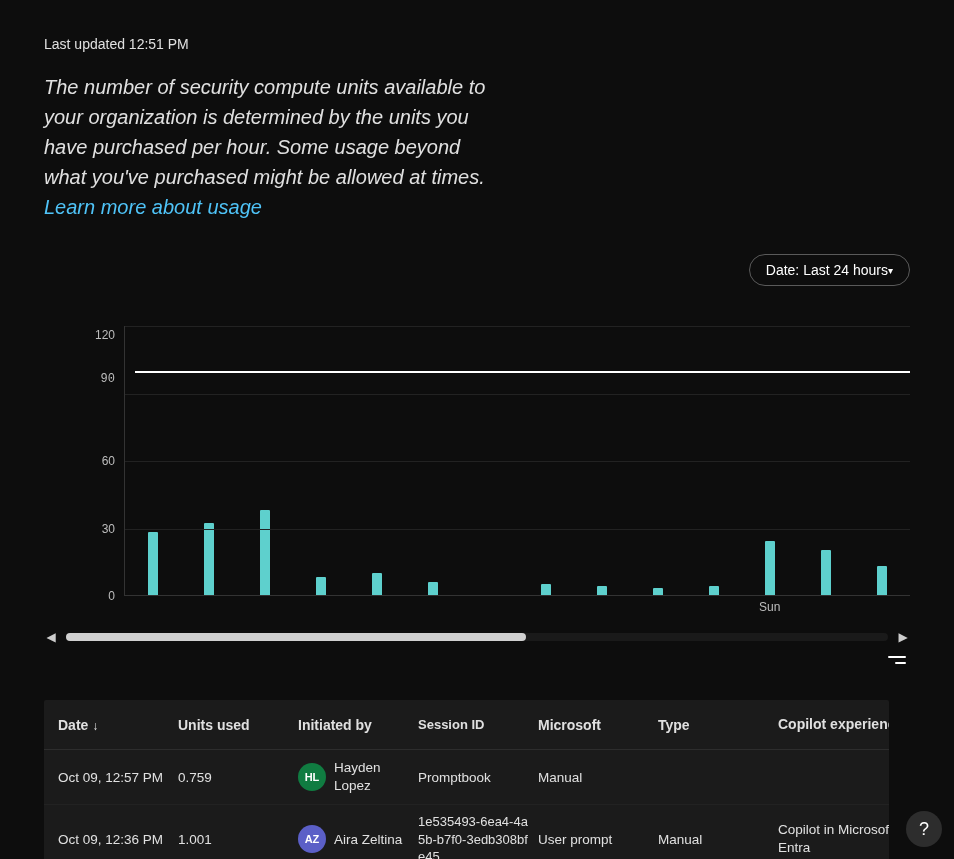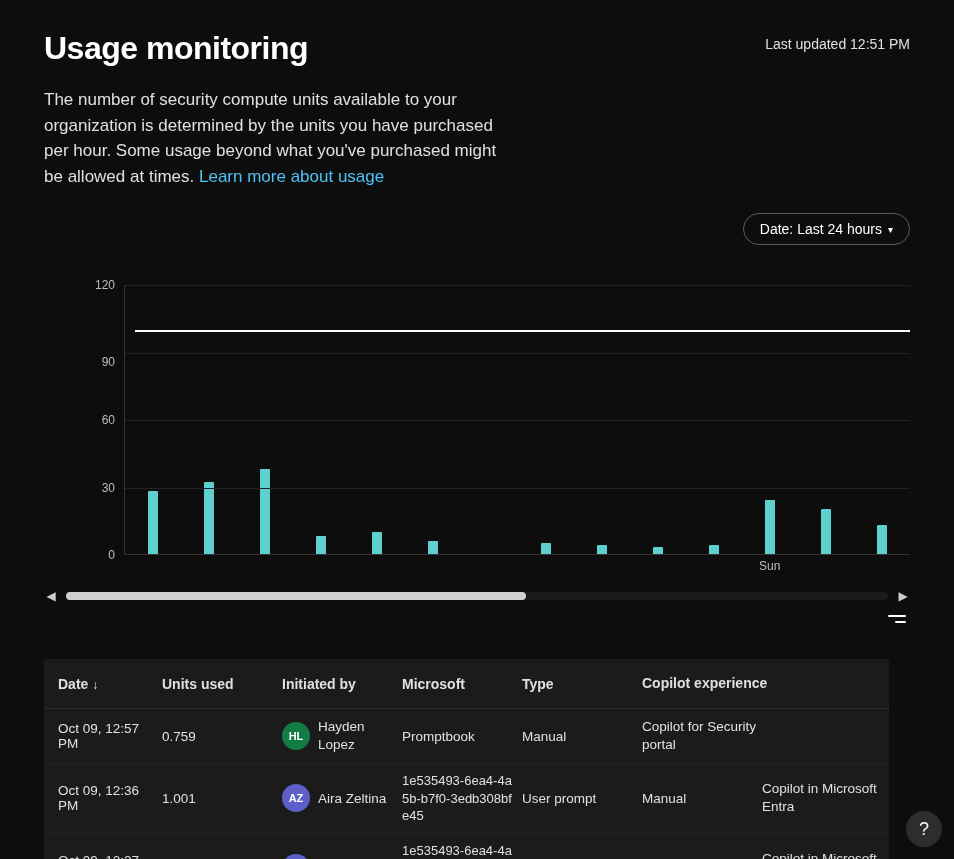--- a/index.html
+++ b/index.html
@@ -10,28 +10,28 @@
     font-family: "Segoe UI", -apple-system, sans-serif;
     font-size: 14px;
     overflow: hidden;
   }
   .page { padding: 30px 44px 0 44px; position: relative; height: 100%; }
 
   .header-row { display: flex; justify-content: space-between; align-items: flex-start; }
   .page-title { font-size: 32px; font-weight: 600; letter-spacing: -0.5px; }
   .last-updated { font-size: 14px; color: #e0e0e0; margin-top: 6px; }
 
-  .description { margin-top: 20px; max-width: 460px; color: #e0e0e0; line-height: 1.5; font-size: 17px; }
+  .description { margin-top: 20px; max-width: 460px; color: #e0e0e0; line-height: 1.5; font-size: 20px; font-style: italic; }
   .link { color: #4fc3f7; text-decoration: none; }
 
   .controls-row { display: flex; justify-content: flex-end; margin-top: 24px; }
   .date-pill {
     border: 1px solid #5a5a5a; border-radius: 18px;
     padding: 7px 16px; font-size: 14px; color: #ffffff;
-    background: transparent; display: inline-flex; align-items: center; gap: 6px;
+    background: transparent; display: inline-flex; align-items: center;  margin-top: 8px;
   }
 
   
   .chart-wrap { margin-top: 40px; position: relative; }
   .y-axis { position: absolute; left: 0; top: 0; width: 75px; }
   .y-tick { position: absolute; right: 4px; font-size: 12px; color: #bdbdbd; transform: translateY(-50%); }
   .plot {
     position: relative; margin-left: 80px; height: 270px;
     border-left: 1px solid #333; border-bottom: 1px solid #333;
   }
@@ -54,21 +54,21 @@
     content: ""; position: absolute; left: 0; right: 0; height: 2px; background: #fff; border-radius: 1px;
   }
   .settings-icon::before { top: 2px; }
   .settings-icon::after { top: 8px; width: 60%; left: 40%; }
 
   
   .table { margin-top: 34px; width: 845px; background: #1b1b1b; border-radius: 2px 2px 0 0; overflow: hidden; }
   .thead, .trow { display: flex; padding: 0 14px; }
   .thead { height: 50px; align-items: center; border-bottom: 1px solid #2d2d2d; color: #e0e0e0; font-weight: 600; }
   .trow { min-height: 55px; align-items: center; border-bottom: 1px solid #222; color: #e0e0e0; font-size: 13.5px; }
-  .col-date { width: 104px; flex-shrink: 0; }
+  .col-date { width: 120px; flex-shrink: 0; }
   .col-units { width: 120px; flex-shrink: 0; }
   .col-init { width: 120px; flex-shrink: 0; display: flex; align-items: center; gap: 8px; }
   .col-session { width: 120px; flex-shrink: 0; word-break: break-all; font-size: 13px; line-height: 1.35; padding: 8px 8px 8px 0; }
   .col-cat { width: 120px; flex-shrink: 0; }
   .col-type { width: 120px; flex-shrink: 0; }
   .col-exp { width: 130px; flex-shrink: 0; line-height: 1.35; }
   .avatar { width: 28px; height: 28px; border-radius: 50%; display: flex; align-items: center; justify-content: center; font-size: 11px; font-weight: 600; color: #fff; flex-shrink: 0; }
   .init-name { line-height: 1.3; }
   .sort-arrow { font-size: 12px; margin-left: 4px; }
 
@@ -78,43 +78,42 @@
     background: #2d2d2d; color: #fff; display: flex; align-items: center; justify-content: center;
     font-size: 18px; cursor: pointer;
   }
 </style>
 </head>
 <body>
 
 <div class="page">
 
   <div class="header-row">
-    <h1 class="page-title">Usage monitoring</h1>
     <div class="last-updated">Last updated 12:51 PM</div>
   </div>
 
   <p class="description">
     <span>The number of security compute units available to your organization is determined by the units you have purchased per hour. Some usage beyond what you've purchased might be allowed at times.</span>
     <a class="link" href="#">Learn more about usage</a>
   </p>
 
   <div class="controls-row">
     <div class="date-pill">
       <span>Date: Last 24 hours</span>
       <span style="font-size:10px;">▾</span>
     </div>
   </div>
 
   <div class="chart-wrap">
     <div class="y-axis" id="y-axis" style="height: 270px;">
         <div class="y-tick" style="top: 270px;">0</div>
         <div class="y-tick" style="top: 202.5px;">30</div>
         <div class="y-tick" style="top: 135px;">60</div>
-        <div class="y-tick" style="top: 77px;">90</div>
-        <div class="y-tick" style="top: 0px; margin-left: 44px;">120</div>
+        <div class="y-tick" style="top: 53px; font-family: Liberation Mono, monospace;">90</div>
+        <div class="y-tick" style="top: 9px; margin-left: 44px;">120</div>
       </div>
     <div class="plot" id="plot">
       <div class="bars" id="bars">
           <div class="bar-slot">
             <div class="bar" style="height: 63px;"></div>
           </div>
           <div class="bar-slot">
             <div class="bar" style="height: 72px;"></div>
           </div>
           <div class="bar-slot">
@@ -176,35 +175,35 @@
     </div>
   </div>
 
   <div class="table">
     <div class="thead">
       <div class="col-date">
         <span>Date</span><span class="sort-arrow">↓</span>
       </div>
       <div class="col-units">Units used</div>
       <div class="col-init">Initiated by</div>
+      <div class="col-session">Session ID</div>
       <div class="col-cat">Microsoft</div>
       <div class="col-type">Type</div>
       <div class="col-exp">Copilot experience</div>
     </div>
     <div id="tbody">
         <div class="trow">
           <div class="col-date">Oct 09, 12:57 PM</div>
           <div class="col-units">0.759</div>
           <div class="col-init">
             <div class="avatar" style="background: rgb(16, 124, 65);">HL</div>
             <div class="init-name">Hayden Lopez</div>
           </div>
           <div class="col-cat">Promptbook</div>
           <div class="col-type">Manual</div>
-          <div class="col-exp">Copilot for Security portal</div>
         </div>
         <div class="trow">
           <div class="col-date">Oct 09, 12:36 PM</div>
           <div class="col-units">1.001</div>
           <div class="col-init">
             <div class="avatar" style="background: rgb(91, 95, 199);">AZ</div>
             <div class="init-name">Aira Zeltina</div>
           </div>
           <div class="col-session">1e535493-6ea4-4a5b-b7f0-3edb308bfe45</div>
           <div class="col-cat">User prompt</div>

